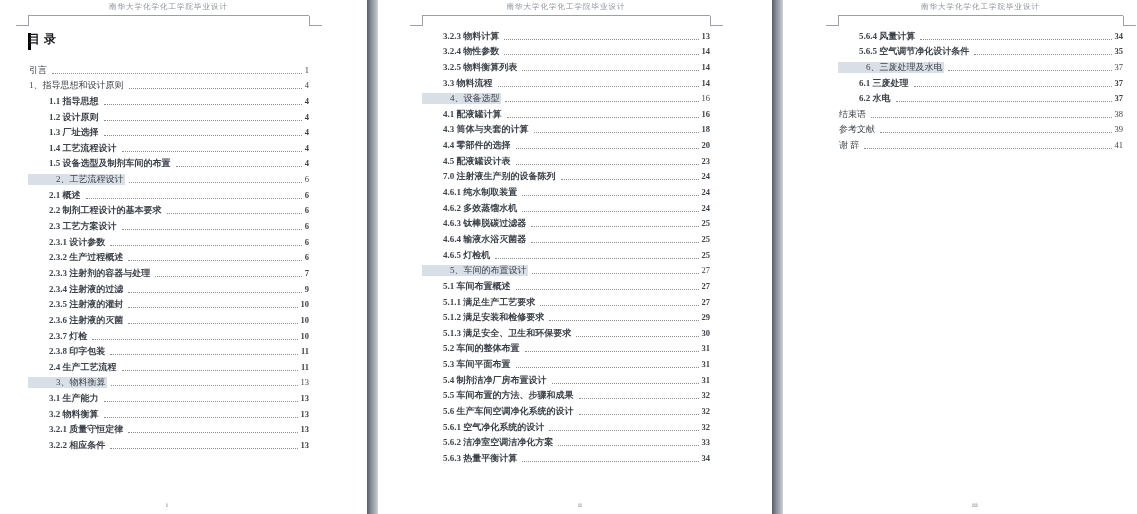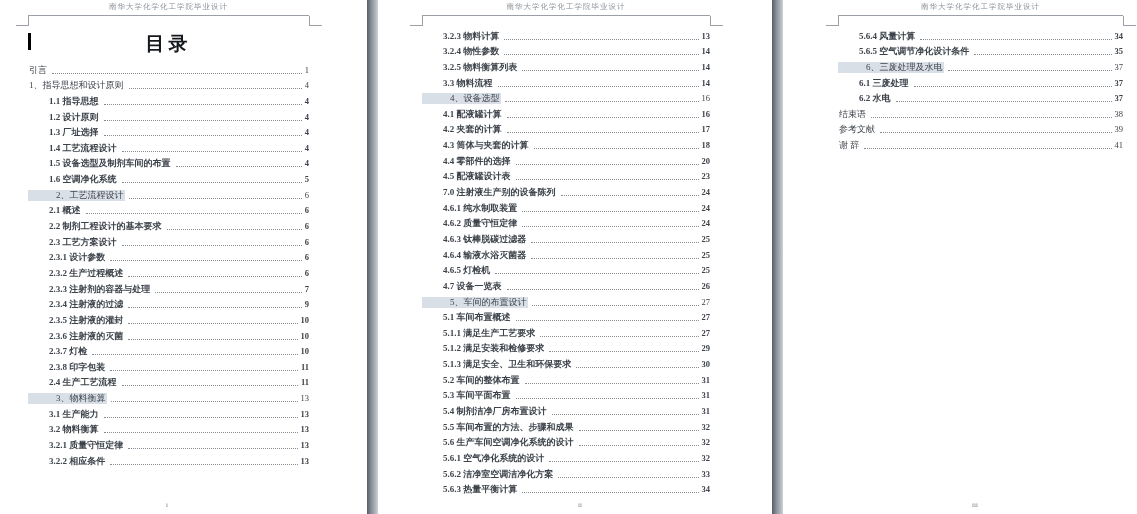--- a/index.html
+++ b/index.html
@@ -21,22 +21,22 @@
     background:linear-gradient(90deg,var(--divider-dark) 0%,var(--divider-mid) 40%,#a8aeb5 70%,var(--divider-light) 100%);}
   #divider-1{left:367px;} #divider-2{left:772px;}
 
   .page-header{position:absolute;top:2px;font-size:7.5px;color:var(--header-text);
     text-align:center;letter-spacing:1px;white-space:nowrap;}
   .header-rule{position:absolute;top:15px;border-top:1.5px solid var(--rule);}
   .corner{position:absolute;top:16px;width:12px;height:9px;}
   .corner-l{border-right:1.5px solid var(--rule);border-bottom:1.5px solid var(--rule);}
   .corner-r{border-left:1.5px solid var(--rule);border-bottom:1.5px solid var(--rule);}
 
-  .doc-title{position:absolute;top:31px;text-align:center;font-weight:bold;
-    font-size:19px;letter-spacing:4px;color:var(--title-text);}
+  .doc-title{position:absolute;top:31px;text-align:left;font-weight:bold;
+    font-size:12px;letter-spacing:4px;color:var(--title-text);}
   .caret{position:absolute;left:28px;top:33px;width:3px;height:17px;background:var(--caret);}
 
   .toc{position:absolute;}
   .toc-entry{display:flex;align-items:flex-end;height:15.65px;
     font-size:9px;color:var(--text);line-height:11px;}
   .toc-entry.lvl2,.toc-entry.lvl3{padding-left:20px;font-weight:bold;}
   .toc-label{white-space:nowrap;padding:0 1px;}
   .toc-entry.shaded .toc-label{background:var(--field-shading);padding-left:28px;}
   .toc-dots{flex:1 1 auto;min-width:8px;border-bottom:1.6px dotted var(--dots);
     margin:0 3px 2px 4px;}
@@ -83,25 +83,20 @@
       <div class="toc-entry lvl2">
     <span class="toc-label">1.4 工艺流程设计</span>
     <span class="toc-dots"></span>
     <span class="toc-page">4</span>
   </div>
       <div class="toc-entry lvl2">
     <span class="toc-label">1.5 设备选型及制剂车间的布置</span>
     <span class="toc-dots"></span>
     <span class="toc-page">4</span>
   </div>
-      <div class="toc-entry lvl2">
-    <span class="toc-label">1.6 空调净化系统</span>
-    <span class="toc-dots"></span>
-    <span class="toc-page">5</span>
-  </div>
       <div class="toc-entry lvl1 shaded">
     <span class="toc-label">2、工艺流程设计</span>
     <span class="toc-dots"></span>
     <span class="toc-page">6</span>
   </div>
       <div class="toc-entry lvl2">
     <span class="toc-label">2.1 概述</span>
     <span class="toc-dots"></span>
     <span class="toc-page">6</span>
   </div>
@@ -221,25 +216,20 @@
     <span class="toc-label">4、设备选型</span>
     <span class="toc-dots"></span>
     <span class="toc-page">16</span>
   </div>
       <div class="toc-entry lvl2">
     <span class="toc-label">4.1 配液罐计算</span>
     <span class="toc-dots"></span>
     <span class="toc-page">16</span>
   </div>
       <div class="toc-entry lvl2">
-    <span class="toc-label">4.2 夹套的计算</span>
-    <span class="toc-dots"></span>
-    <span class="toc-page">17</span>
-  </div>
-      <div class="toc-entry lvl2">
     <span class="toc-label">4.3 筒体与夹套的计算</span>
     <span class="toc-dots"></span>
     <span class="toc-page">18</span>
   </div>
       <div class="toc-entry lvl2">
     <span class="toc-label">4.4 零部件的选择</span>
     <span class="toc-dots"></span>
     <span class="toc-page">20</span>
   </div>
       <div class="toc-entry lvl2">
@@ -251,43 +241,38 @@
     <span class="toc-label">7.0 注射液生产别的设备陈列</span>
     <span class="toc-dots"></span>
     <span class="toc-page">24</span>
   </div>
       <div class="toc-entry lvl3">
     <span class="toc-label">4.6.1 纯水制取装置</span>
     <span class="toc-dots"></span>
     <span class="toc-page">24</span>
   </div>
       <div class="toc-entry lvl3">
-    <span class="toc-label">4.6.2 质量守恒定律</span>
+    <span class="toc-label">4.6.2 多效蒸馏水机</span>
     <span class="toc-dots"></span>
     <span class="toc-page">24</span>
   </div>
       <div class="toc-entry lvl3">
     <span class="toc-label">4.6.3 钛棒脱碳过滤器</span>
     <span class="toc-dots"></span>
     <span class="toc-page">25</span>
   </div>
       <div class="toc-entry lvl3">
     <span class="toc-label">4.6.4 输液水浴灭菌器</span>
     <span class="toc-dots"></span>
     <span class="toc-page">25</span>
   </div>
       <div class="toc-entry lvl3">
     <span class="toc-label">4.6.5 灯检机</span>
     <span class="toc-dots"></span>
     <span class="toc-page">25</span>
-  </div>
-      <div class="toc-entry lvl2">
-    <span class="toc-label">4.7 设备一览表</span>
-    <span class="toc-dots"></span>
-    <span class="toc-page">26</span>
   </div>
       <div class="toc-entry lvl1 shaded">
     <span class="toc-label">5、车间的布置设计</span>
     <span class="toc-dots"></span>
     <span class="toc-page">27</span>
   </div>
       <div class="toc-entry lvl2">
     <span class="toc-label">5.1 车间布置概述</span>
     <span class="toc-dots"></span>
     <span class="toc-page">27</span>

